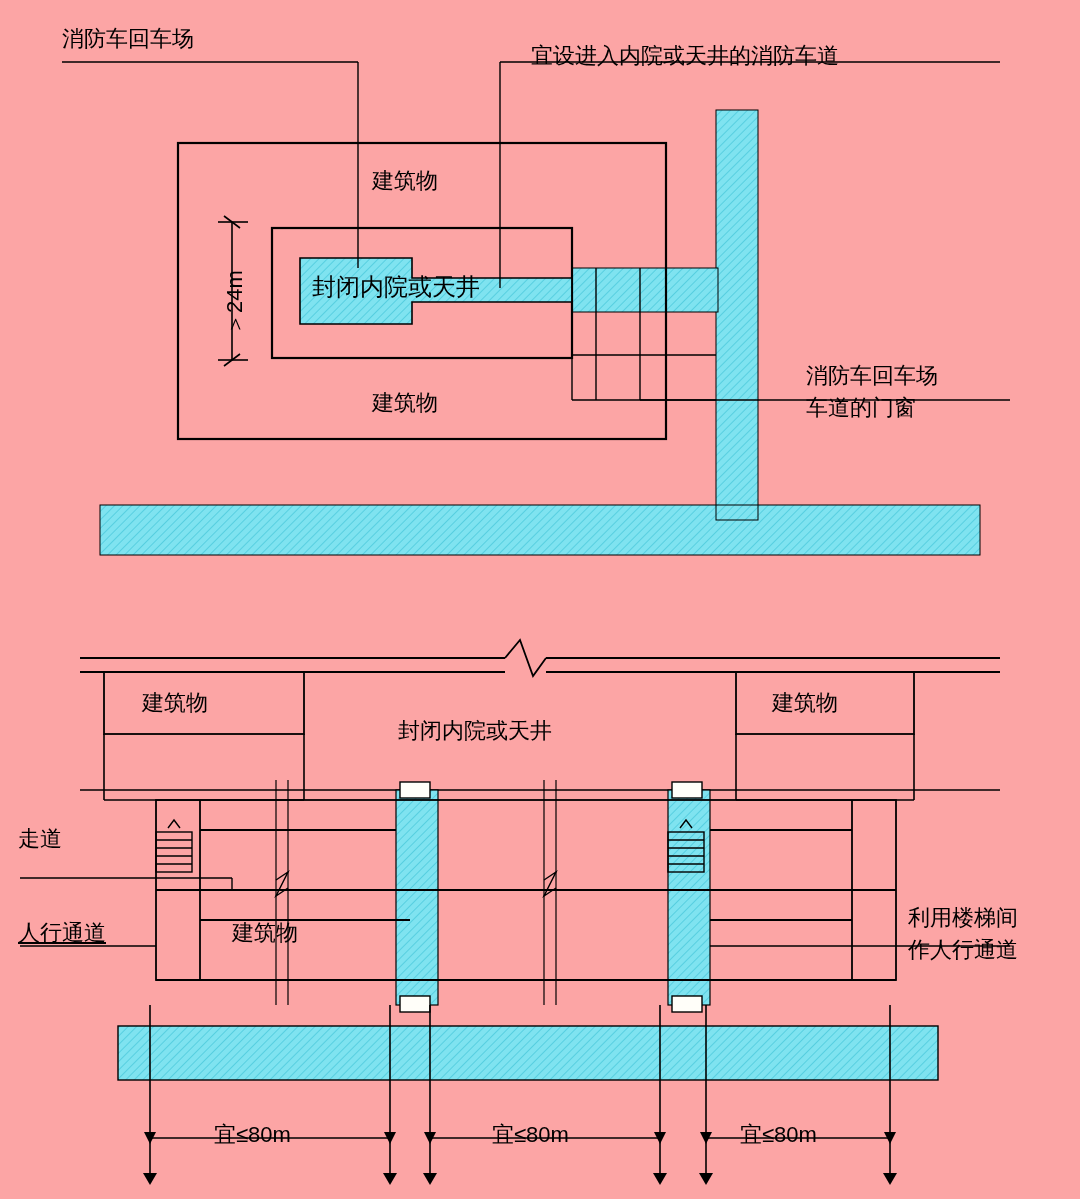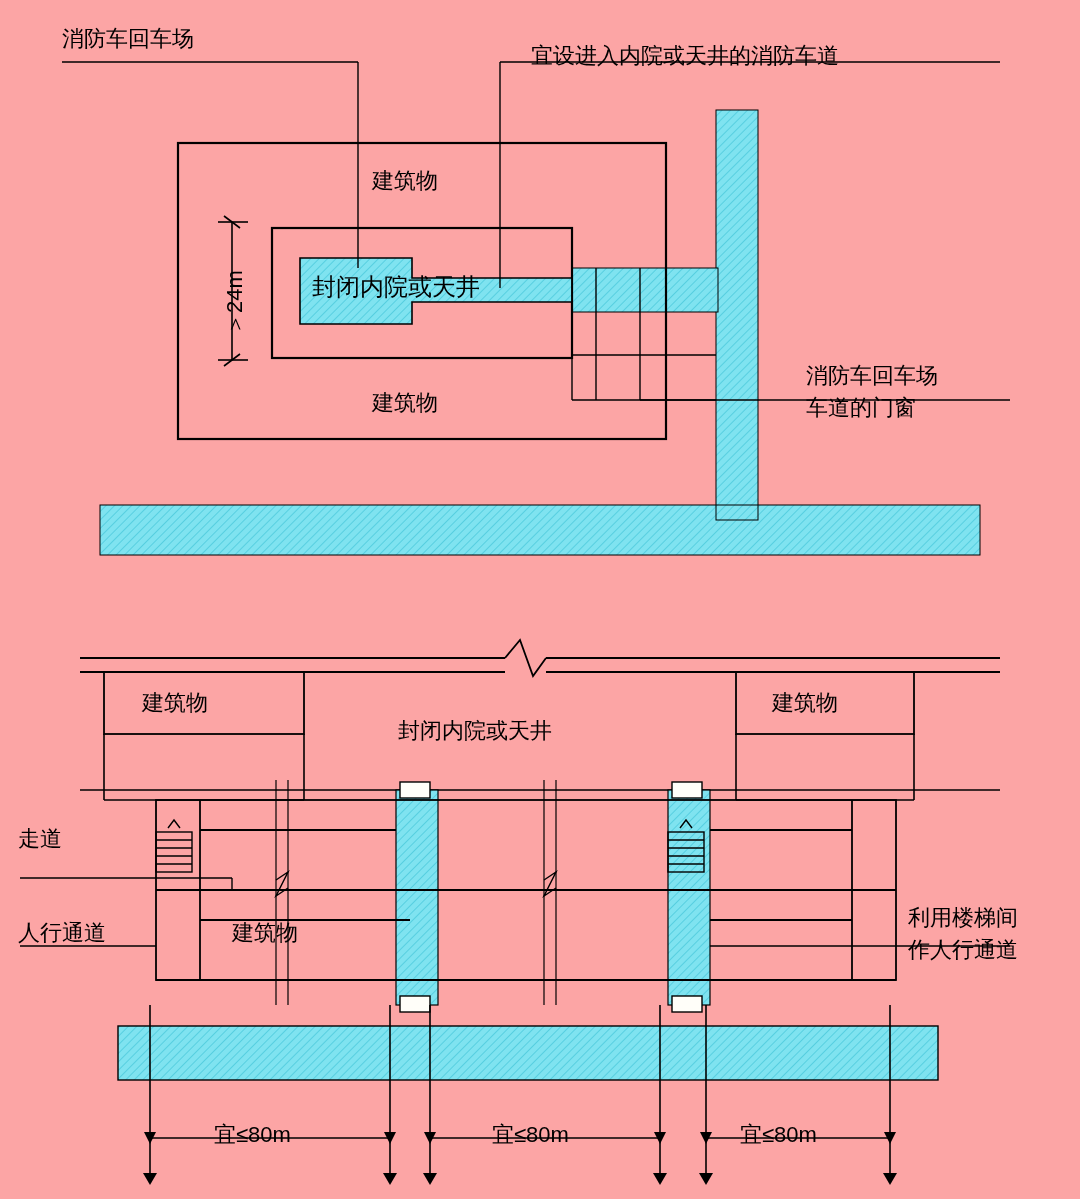--- a/index.html
+++ b/index.html
@@ -233,21 +233,21 @@
   <div class="lbl lbl-22" style="left:806px; top:395px;">车道的门窗</div>
 
   <div class="lbl lbl-22" style="left:142px; top:690px;">建筑物</div>
 
   <div class="lbl lbl-22" style="left:772px; top:690px;">建筑物</div>
 
   <div class="lbl lbl-22" style="left:398px; top:718px;">封闭内院或天井</div>
 
   <div class="lbl lbl-22" style="left:18px; top:826px;">走道</div>
 
-  <div class="lbl lbl-22" style="left:18px; top:920px;">人行通道</div>
+  <div class="lbl lbl-22" style="left:18px; top:920px;text-decoration:underline;">人行通道</div>
 
   <div class="lbl lbl-22" style="left:232px; top:920px;">建筑物</div>
 
   <div class="lbl lbl-22" style="left:908px; top:905px;text-align:right;">利用楼梯间</div>
   <div class="lbl lbl-22" style="left:908px; top:937px;text-align:center;">作人行通道</div>
 
 
   <div class="lbl lbl-22" style="left:214px; top:1122px;">宜≤80m</div>
   <div class="lbl lbl-22" style="left:492px; top:1122px;">宜≤80m</div>
   <div class="lbl lbl-22" style="left:740px; top:1122px;">宜≤80m</div>

